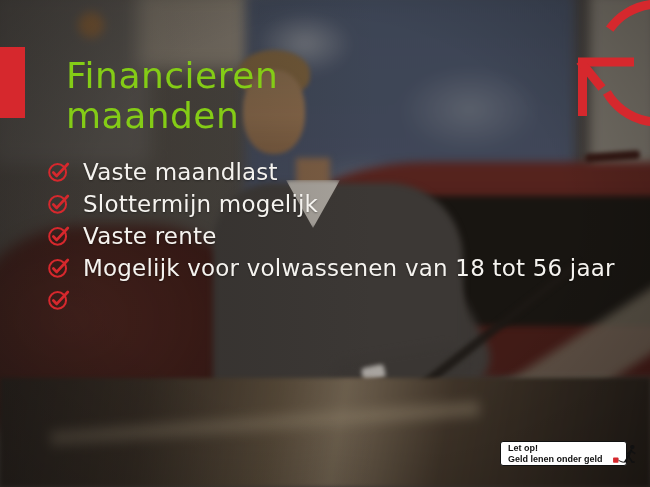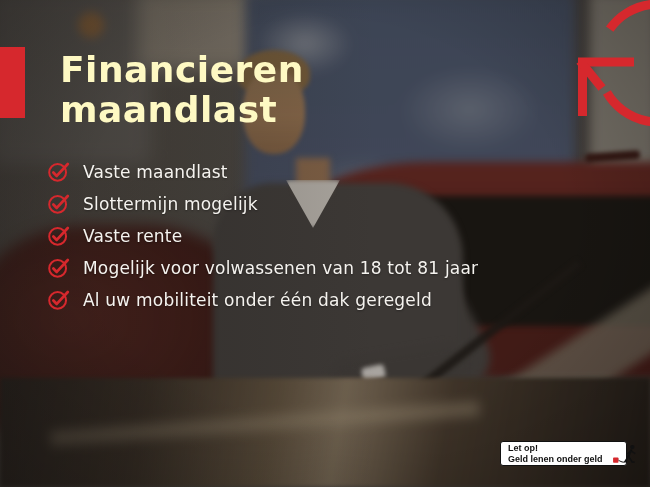--- a/index.html
+++ b/index.html
@@ -66,28 +66,28 @@
   .hood-streak { left:50px; top:416px; width:430px; height:15px; background:#b3a285;
     opacity:.45; transform:rotate(-4deg); filter:blur(6px); }
   .overlay { inset:0;
     background:
       linear-gradient(90deg, rgba(30,28,26,.38), rgba(30,28,26,0) 58%),
       radial-gradient(ellipse at 50% 45%, rgba(0,0,0,0) 52%, rgba(0,0,0,.28) 100%),
       rgba(32,28,25,.26); }
 
   
   .accent-block { left:0; top:47px; width:25px; height:71px; background:var(--accent); }
-  .title { left:52px; top:42px; margin:8px; color:#fef9c3; font-size:36px; line-height:40px;
-    font-weight:700; letter-spacing:.5px; }
+  .title { left:52px; top:42px; margin:14px; color:#84cc16; font-size:36px; line-height:40px;
+    font-weight:400; letter-spacing:.5px; }
   .title span { position:static; display:block; }
   .checklist { left:47px; top:160px; margin:0; padding:0; list-style:none; }
   .check-item { position:static; display:flex; align-items:center; gap:13px;
     height:23px; margin-bottom:9px; }
   .check-icon { position:static; width:23px; height:23px; flex:0 0 23px; color:var(--accent); }
-  .check-label { position:static; color:#f5f3ef; font-size:17px; font-weight:500;
+  .check-label { position:static; color:#f5f3ef; font-size:23px; font-weight:500;
     letter-spacing:.2px; white-space:nowrap;
     text-shadow:0 1px 2px rgba(0,0,0,.35); }
   .brand-arc { right:0; top:0; width:82px; height:140px; color:var(--accent); }
   .badge { left:500px; top:441px; width:127px; height:25px; background:#ffffff;
     border:1.5px solid #111111; border-radius:3px; display:flex; align-items:center;
     padding:1px 4px 1px 7px; gap:8px;
     font-family:"Liberation Sans", sans-serif; }
   .badge-text { position:static; display:flex; flex-direction:column; line-height:1.12;
     color:#111; font-size:9px; font-weight:700; white-space:nowrap; flex:1; }
   .badge-text span { position:static; }
@@ -128,21 +128,21 @@
   <svg class="brand-arc" viewBox="568 0 82 140" fill="none" stroke="currentColor" stroke-width="9">
     <path d="M 609.7 29.2 A 59 59 0 1 1 606.9 92.5"></path>
     <path d="M 578 62 L 634 62"></path>
     <path d="M 582.5 60 L 582.5 116"></path>
     <path d="M 580 61 L 602 88"></path>
   </svg>
 
   <div class="accent-block"></div>
   <h1 class="title">
     <span>Financieren</span>
-    <span>maandlast</span>
+    <span>maanden</span>
   </h1>
 
   <ul class="checklist">
     <li class="check-item">
       <svg class="check-icon" viewBox="0 0 26 26" fill="none" stroke="currentColor">
           <circle cx="12" cy="14" r="9.5" stroke-width="2.3"></circle>
           <path d="M 7.2 14.2 L 11 18 L 23.5 4.5" stroke-width="3.1" stroke-linecap="round" stroke-linejoin="round"></path>
         </svg>
       <span class="check-label">Vaste maandlast</span>
     </li>
@@ -158,28 +158,27 @@
           <circle cx="12" cy="14" r="9.5" stroke-width="2.3"></circle>
           <path d="M 7.2 14.2 L 11 18 L 23.5 4.5" stroke-width="3.1" stroke-linecap="round" stroke-linejoin="round"></path>
         </svg>
       <span class="check-label">Vaste rente</span>
     </li>
     <li class="check-item">
       <svg class="check-icon" viewBox="0 0 26 26" fill="none" stroke="currentColor">
           <circle cx="12" cy="14" r="9.5" stroke-width="2.3"></circle>
           <path d="M 7.2 14.2 L 11 18 L 23.5 4.5" stroke-width="3.1" stroke-linecap="round" stroke-linejoin="round"></path>
         </svg>
-      <span class="check-label">Mogelijk voor volwassenen van 18 tot 81 jaar</span>
+      <span class="check-label">Mogelijk voor volwassenen van 18 tot 56 jaar</span>
     </li>
     <li class="check-item">
       <svg class="check-icon" viewBox="0 0 26 26" fill="none" stroke="currentColor">
           <circle cx="12" cy="14" r="9.5" stroke-width="2.3"></circle>
           <path d="M 7.2 14.2 L 11 18 L 23.5 4.5" stroke-width="3.1" stroke-linecap="round" stroke-linejoin="round"></path>
         </svg>
-      <span class="check-label">Al uw mobiliteit onder één dak geregeld</span>
     </li>
   </ul>
 
   <div class="badge">
     <div class="badge-text">
       <span>Let op!</span>
       <span>Geld lenen onder geld</span>
     </div>
     <svg class="badge-icon" viewBox="0 0 34 26">
       <rect x="1.5" y="17.5" width="7" height="7" rx="1" fill="#d6282d"></rect>

